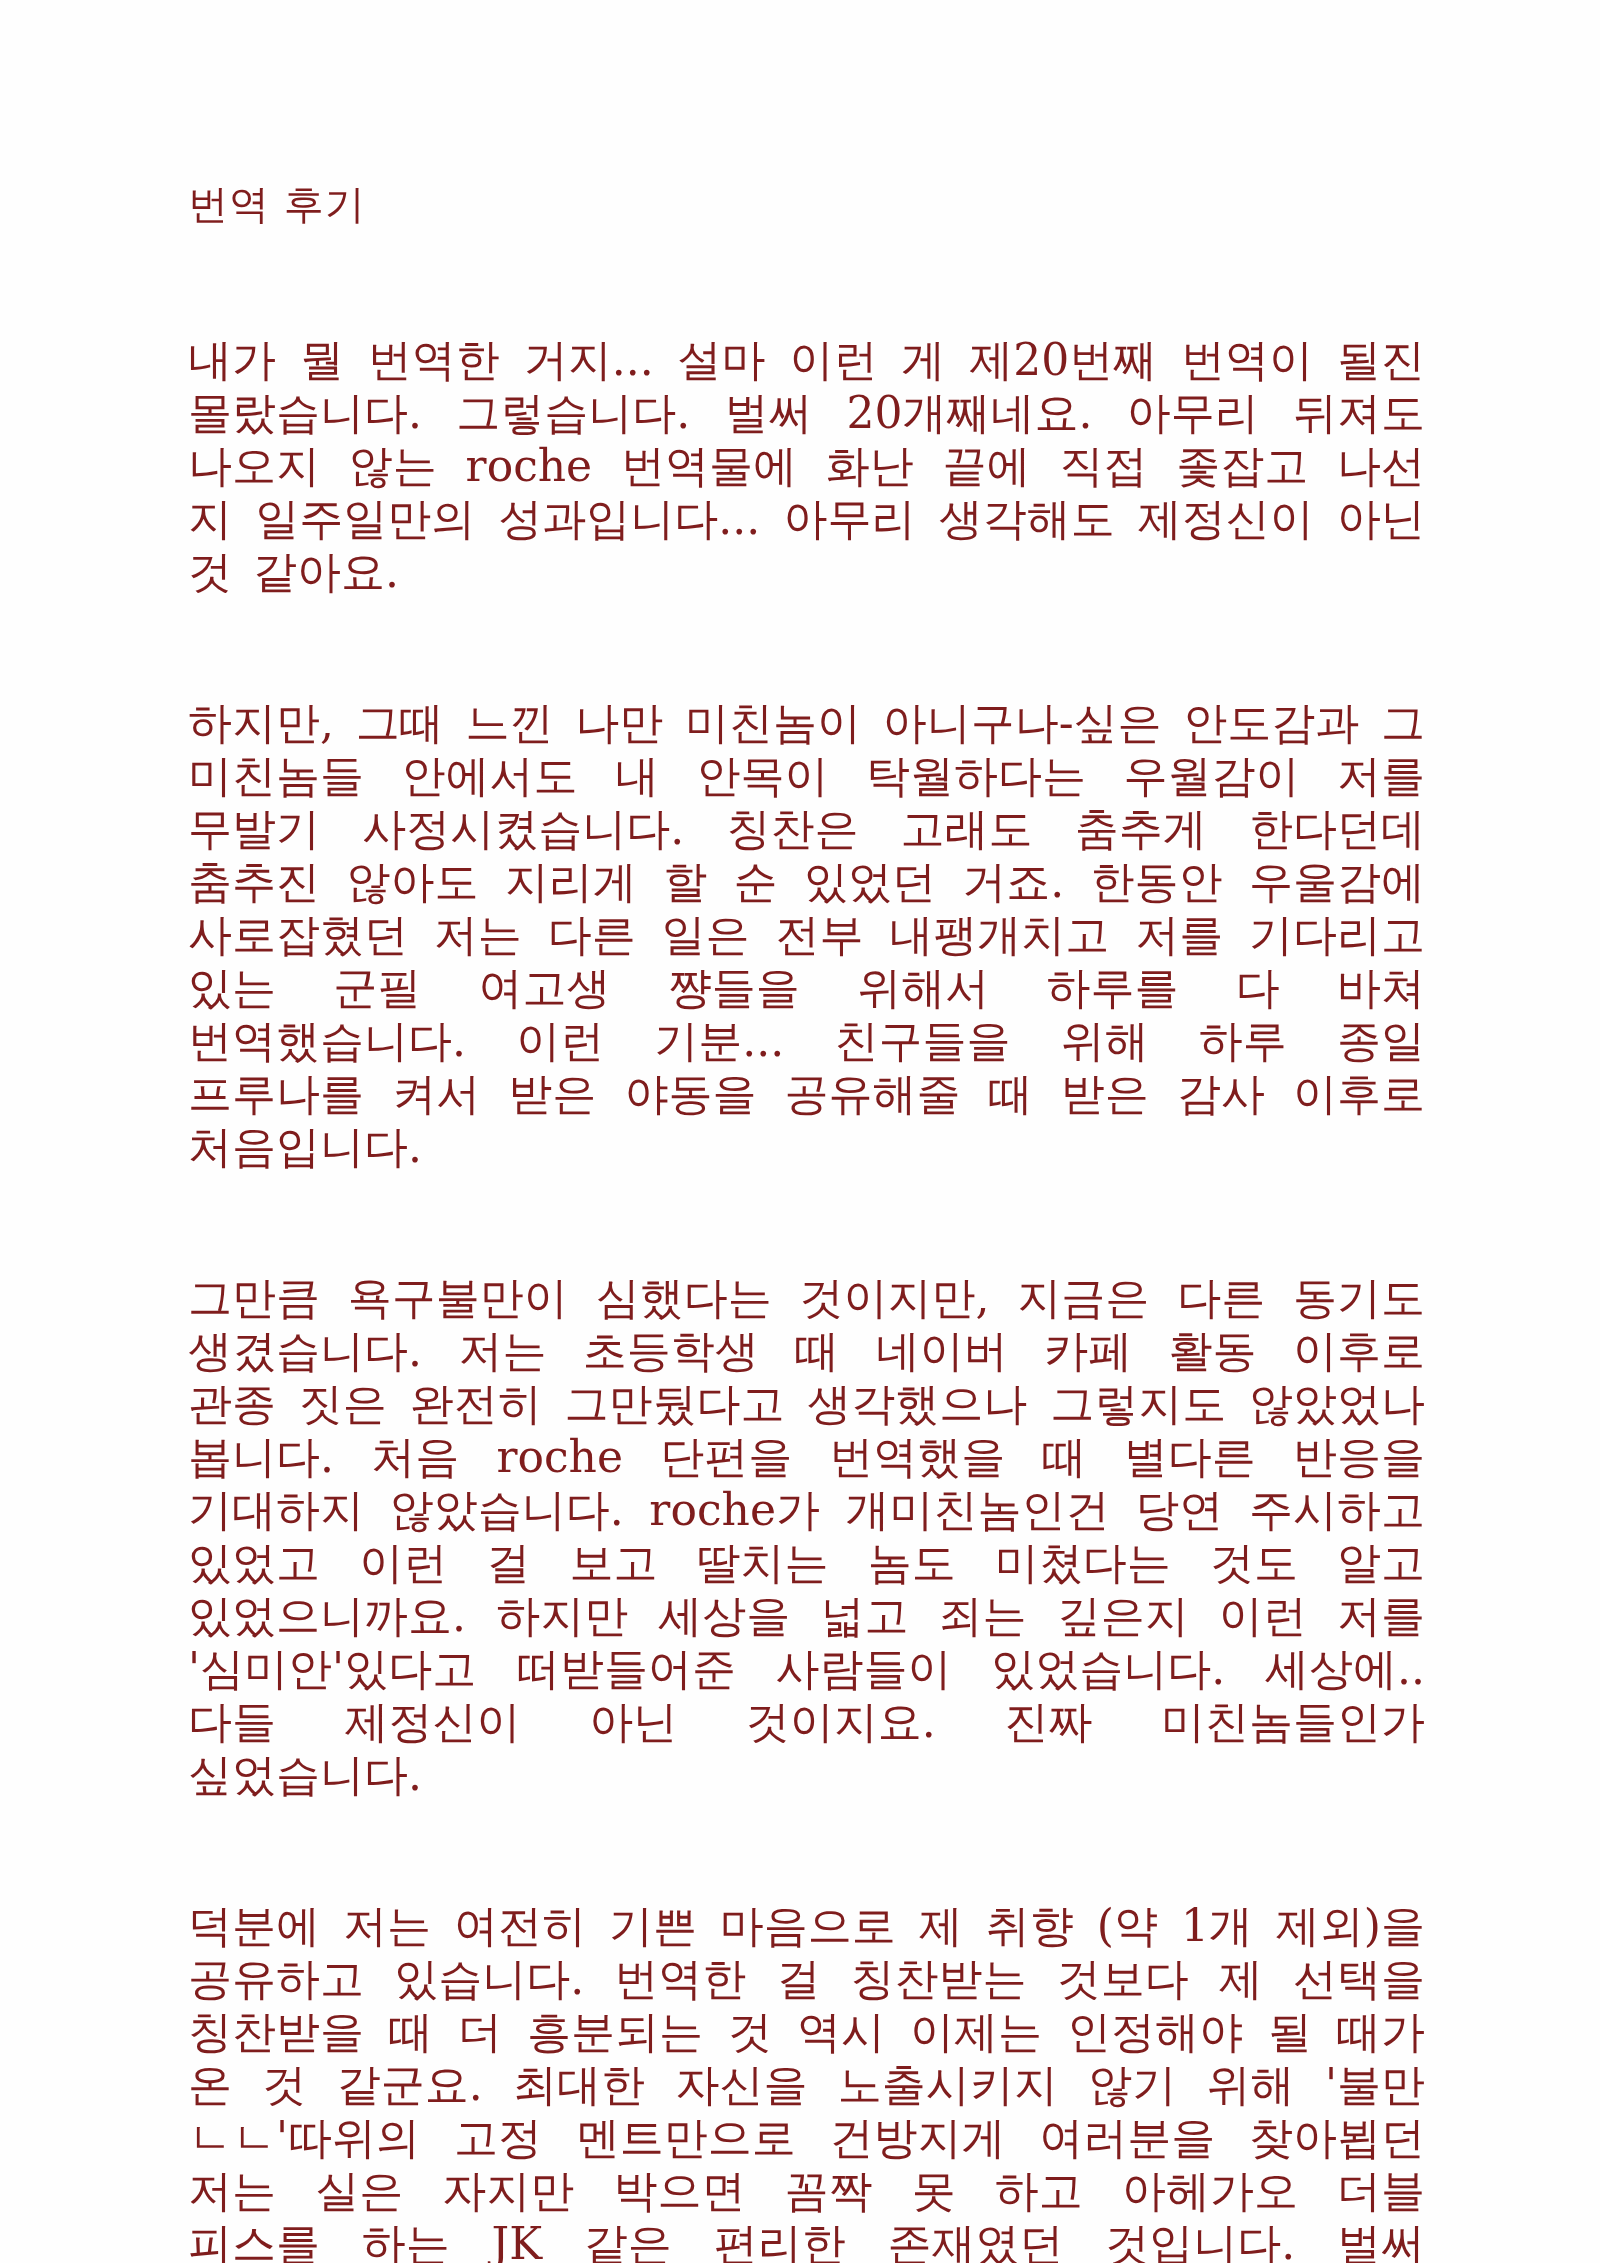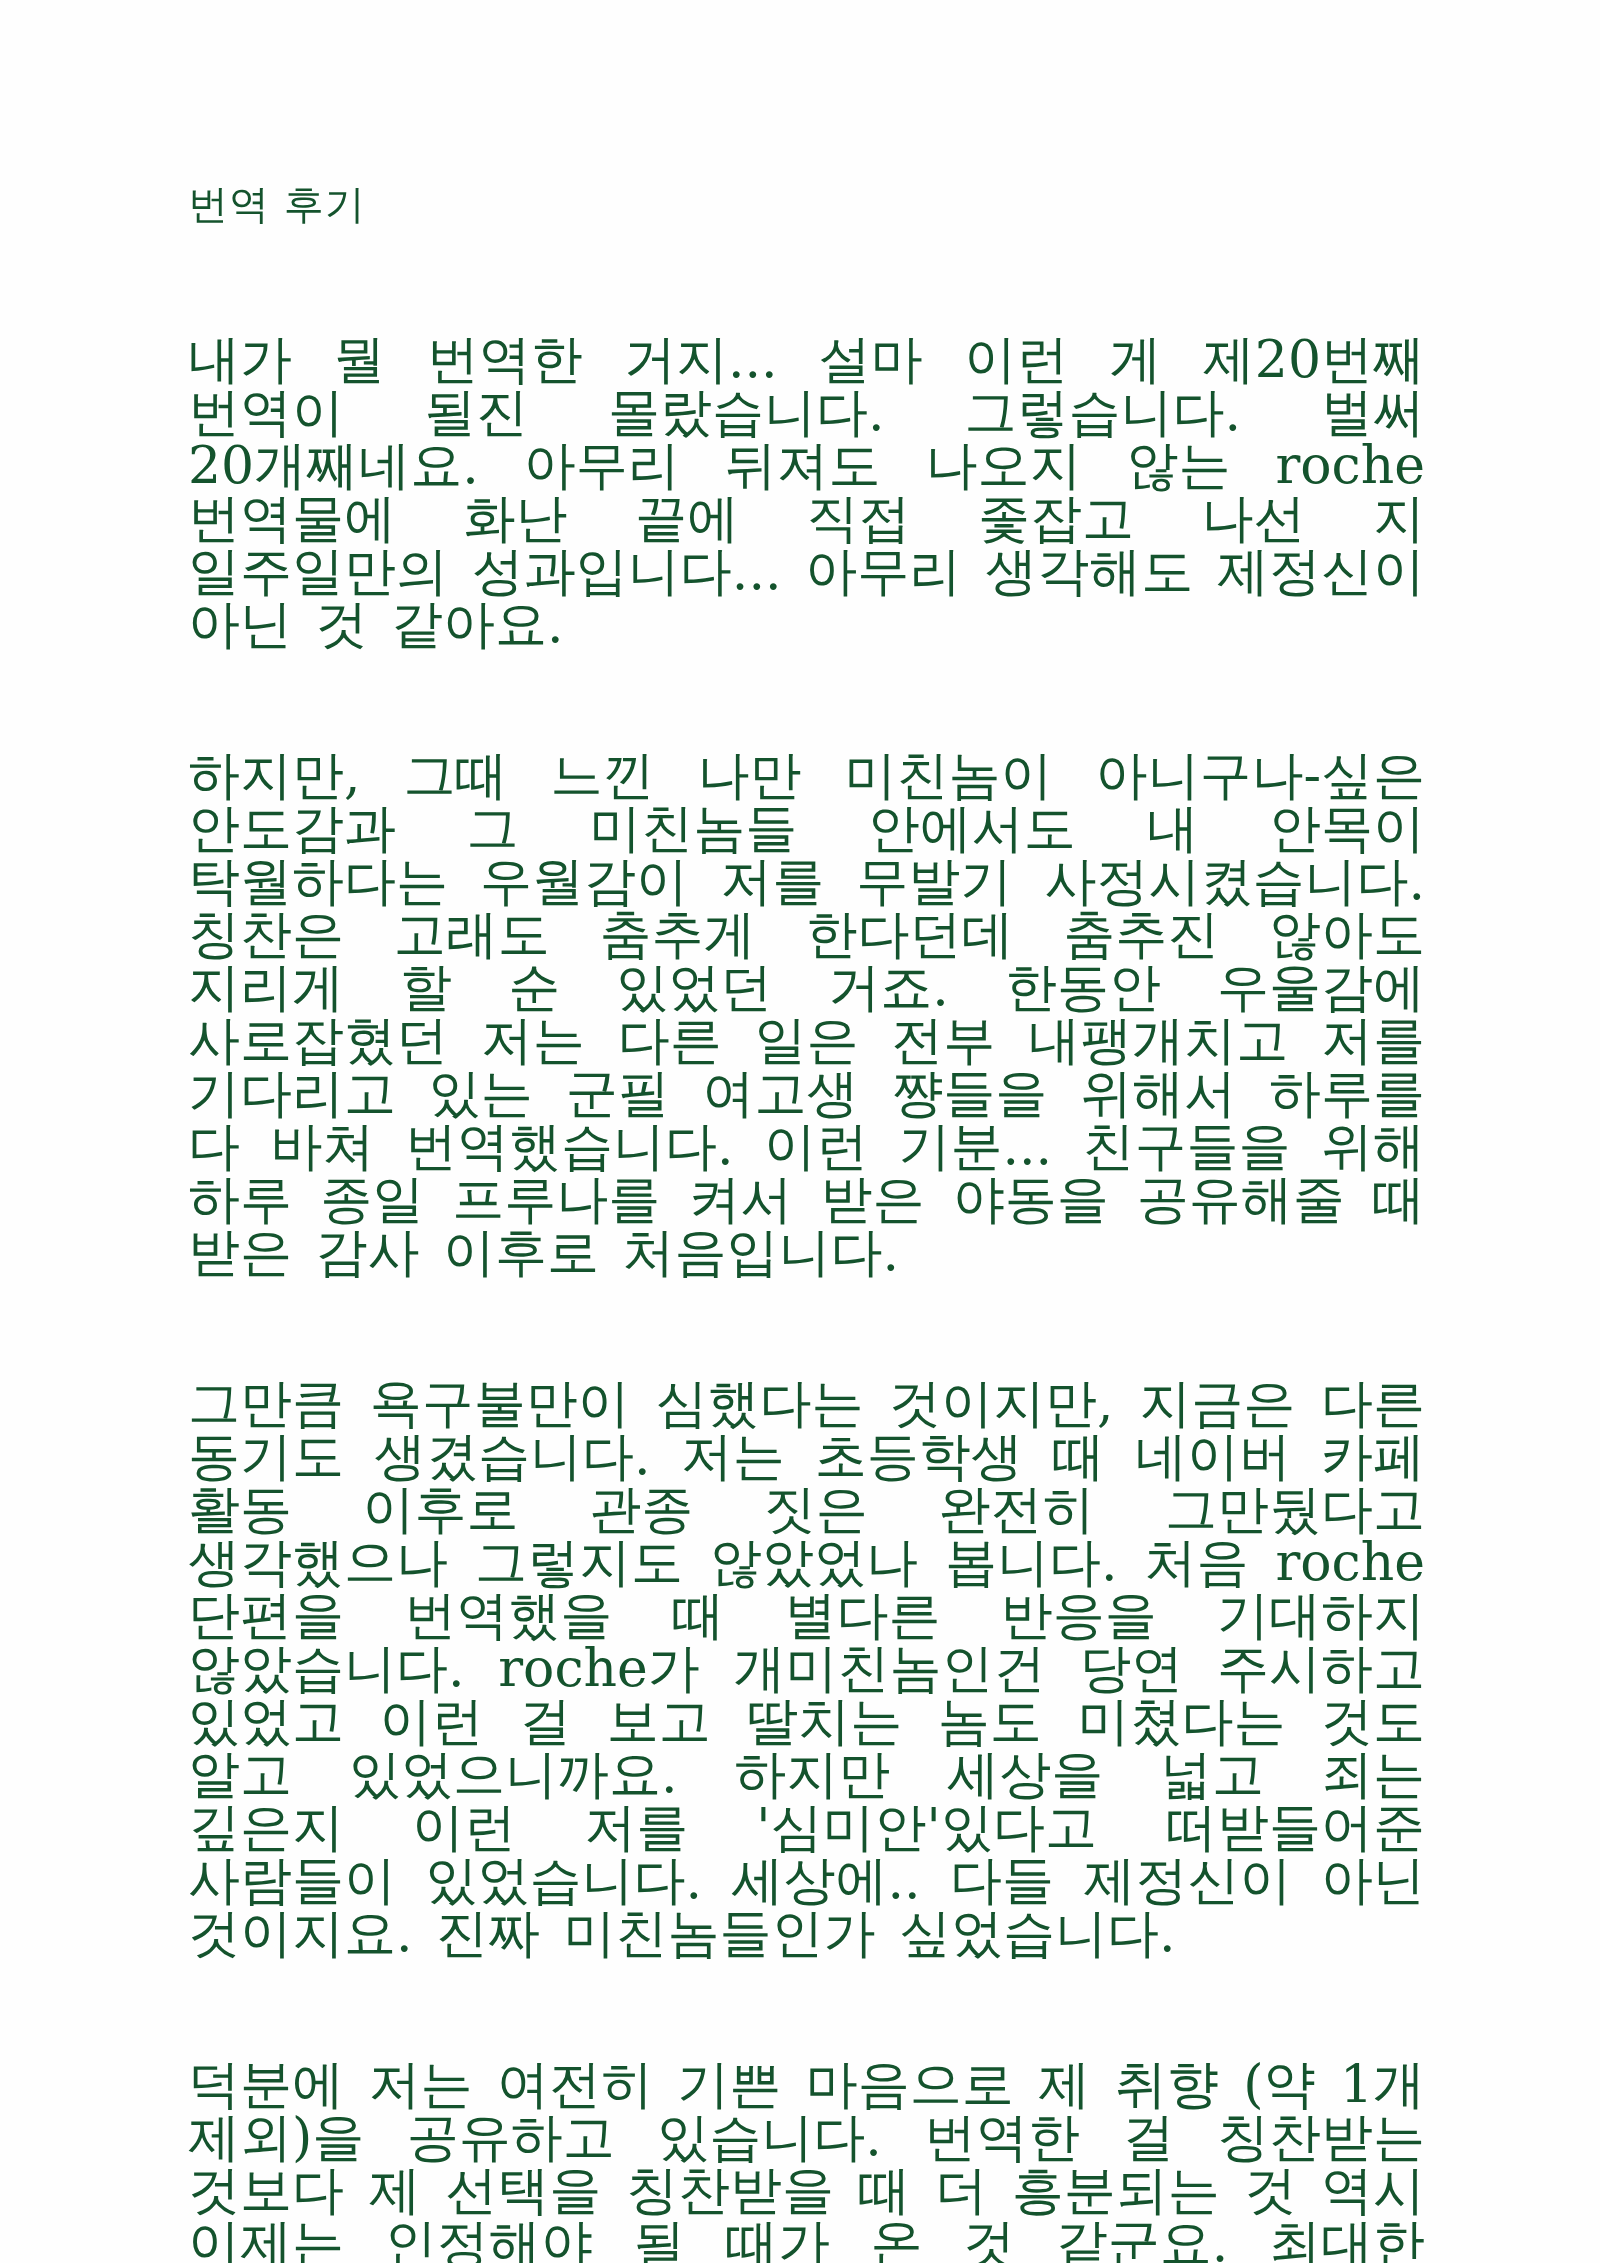--- a/index.html
+++ b/index.html
@@ -5,39 +5,39 @@
   html, body {
     margin: 0;
     padding: 0;
     background: #ffffff;
   }
   .page {
     position: relative;
     width: 1600px;
     height: 2263px;
     background: #fefefe;
-    color: #14532d;
+    color: #7f1d1d;
     font-family: "DejaVu Serif", "Liberation Serif", serif;
     overflow: hidden;
   }
   .content {
     position: absolute;
     left: 188px;
     top: 178px;
     width: 1237px;
   }
   .doc-title {
     font-size: 40px;
     font-weight: normal;
     line-height: 53px;
     margin: 0 0 102px 0;
     letter-spacing: 1px;
   }
   .para {
-    font-size: 52px;
+    font-size: 44px;
     line-height: 53px;
     margin: 0 0 98px 0;
     text-align: justify;
     text-align-last: left;
     word-break: keep-all;
     word-spacing: 7px;
   }
   .para:last-child {
     margin-bottom: 0;
   }

